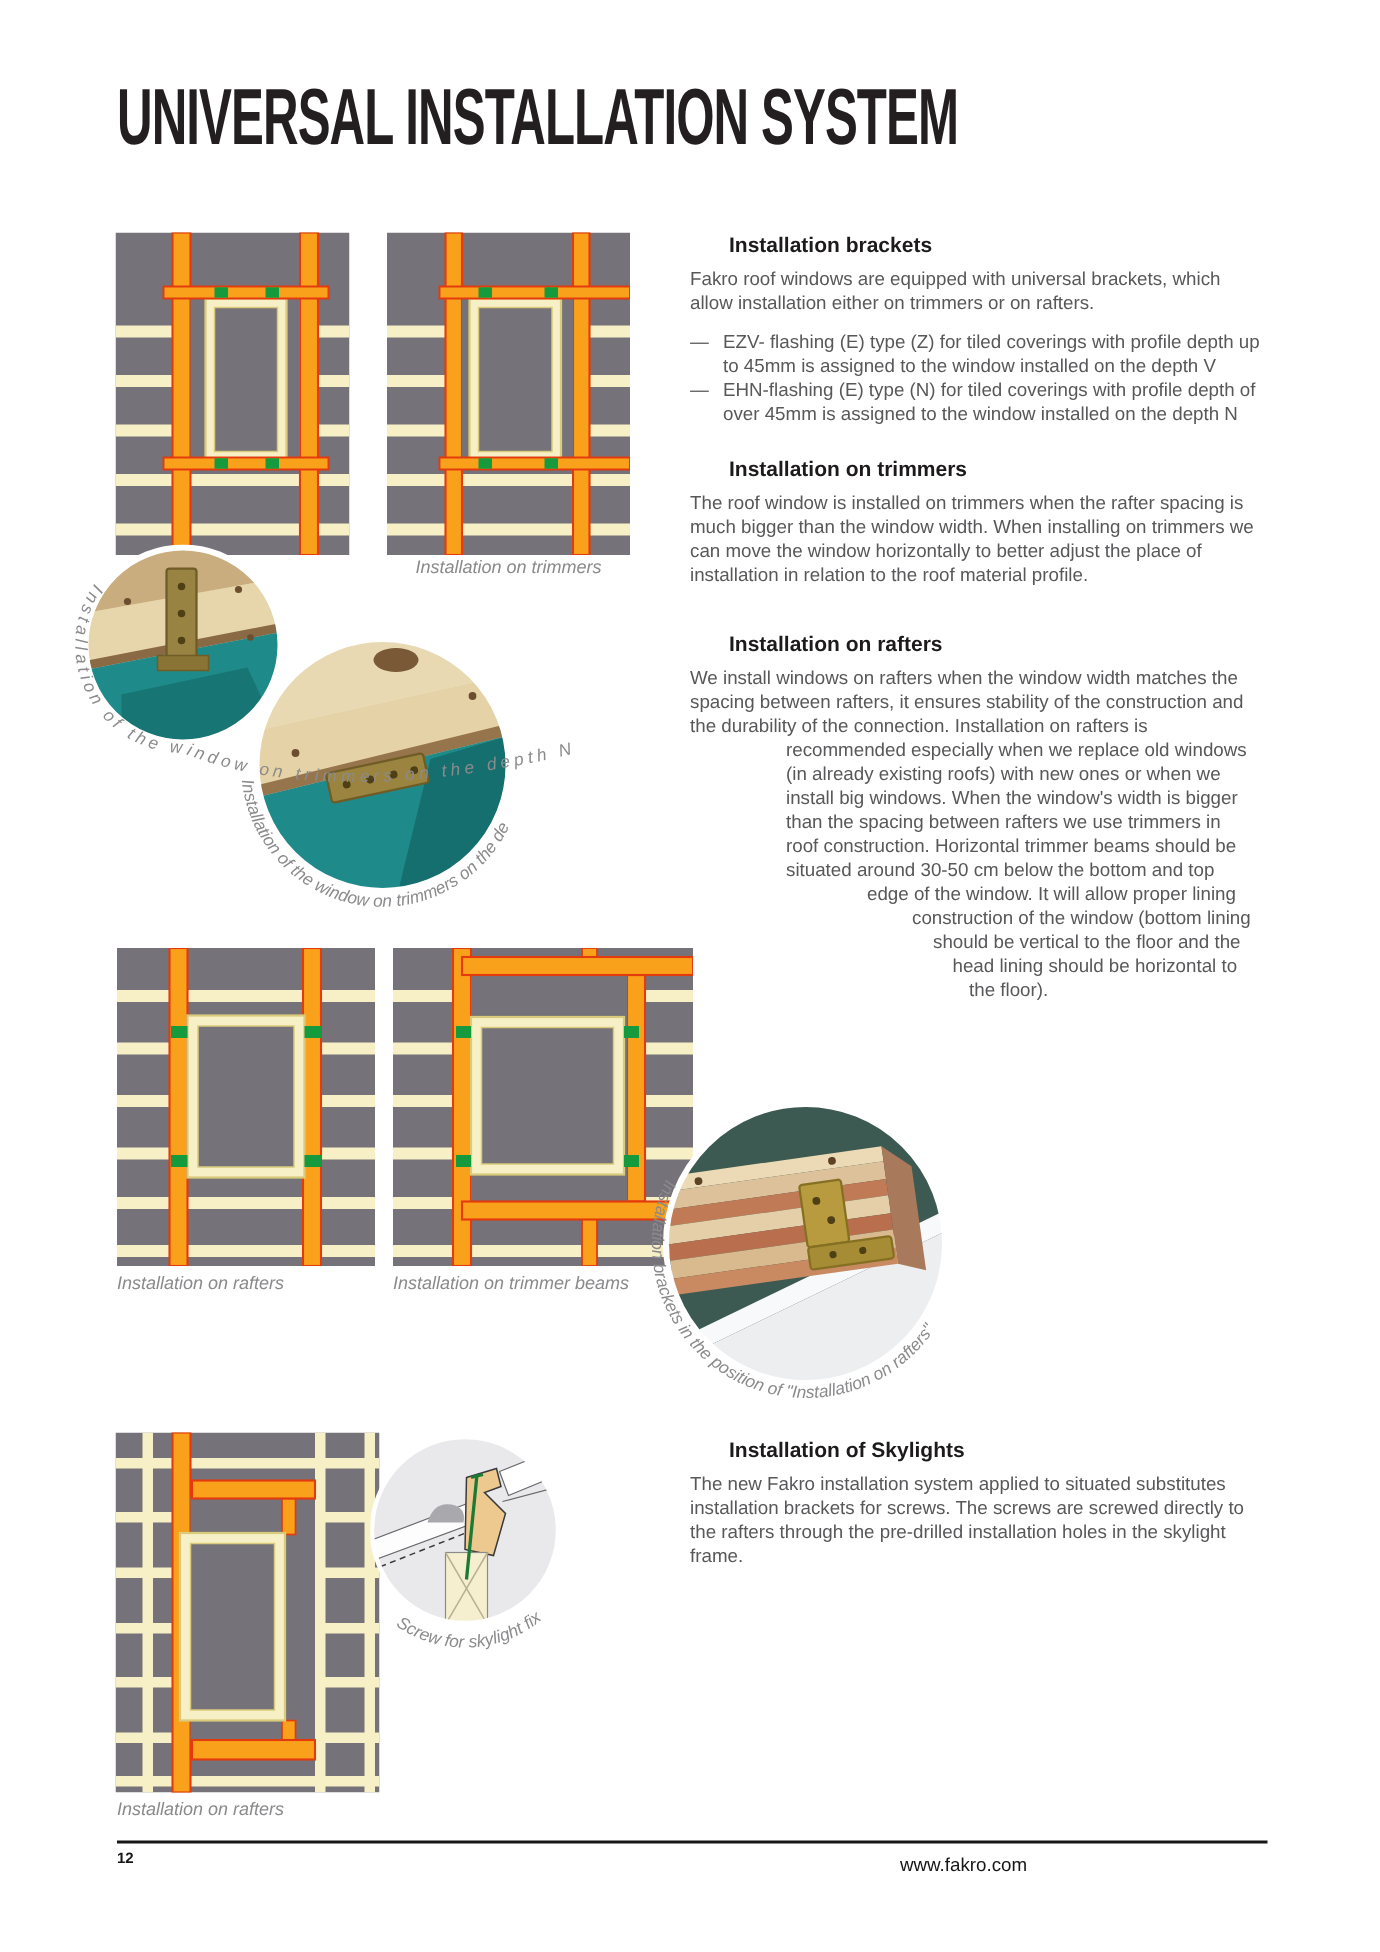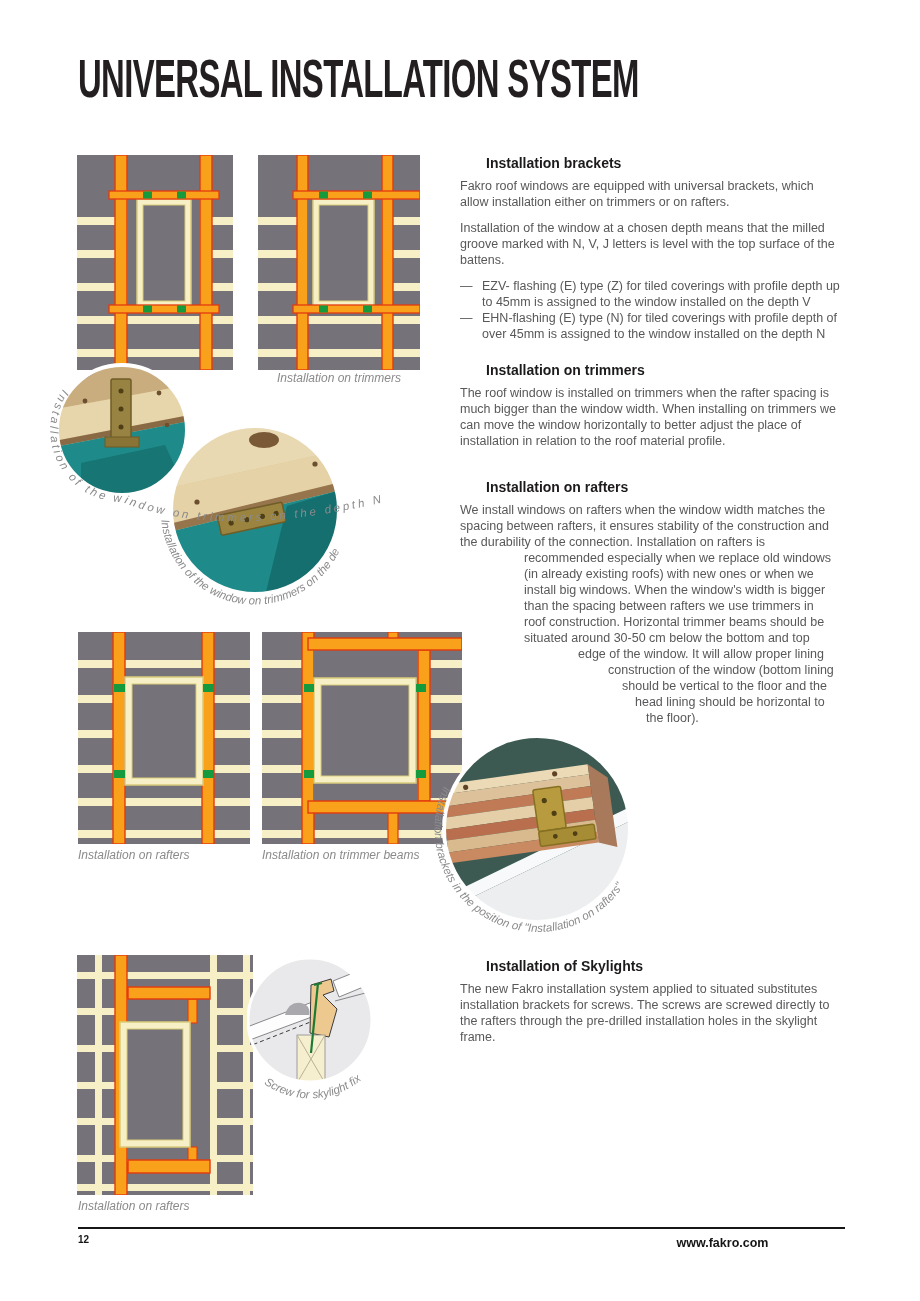--- a/index.html
+++ b/index.html
@@ -26,22 +26,22 @@
   .cap{position:absolute;font-size:12px;font-style:italic;color:#8a8a8c;}
   .cap.center{text-align:center;}
   
   .art{position:absolute;}
   .overlay{position:absolute;left:0;top:0;pointer-events:none;z-index:9;}
   .overlay text{font-family:"Liberation Sans",sans-serif;font-style:italic;
                 fill:#8b8b8d;font-size:11.5px;}
   
   .rule{position:absolute;left:78px;top:1227px;width:767px;border-top:2px solid #161616;}
   .pagenum{position:absolute;left:78px;top:1234px;font-size:10px;font-weight:bold;color:#161616;}
-  .site{position:absolute;left:600px;top:1236px;width:245px;text-align:center;
-        font-size:12.5px;font-weight:bold;color:#161616;}
+  .site{position:absolute;left:600px;top:1236px;width:245px;text-align:left;
+        font-size:12.5px;font-weight:normal;color:#161616;}
 </style>
 </head>
 <body>
 
 <div class="page">
 
   <div class="title">UNIVERSAL INSTALLATION SYSTEM</div>
 
   <svg class="art" style="left:77px;top:155px" width="156" height="215" viewBox="0 0 156 215">
     <rect x="0" y="0" width="156" height="215" fill="#757379"></rect>
@@ -296,21 +296,20 @@
       <textPath href="#p-cap3">Installation brackets in the position of "Installation on rafters"</textPath>
     </text>
     <text>
       <textPath href="#p-cap4" startOffset="6">Screw for skylight fixing</textPath>
     </text>
   </svg>
 
   <div class="col" style="top:155px">
     <h3>Installation brackets</h3>
     <p>Fakro roof windows are equipped with universal brackets, which allow installation either on trimmers or on rafters.</p>
-    <p>Installation of the window at a chosen depth means that the milled groove marked with N, V, J letters is level with the top surface of the battens.</p>
     <div class="bullet">
       <span class="dash">—</span>
       <span>EZV- flashing (E) type (Z) for tiled coverings with profile depth up to 45mm is assigned to the window installed on the depth V</span>
     </div>
     <div class="bullet">
       <span class="dash">—</span>
       <span>EHN-flashing (E) type (N) for tiled coverings with profile depth of over 45mm is assigned to the window installed on the depth N</span>
     </div>
 
     <h3 class="mt1">Installation on trimmers</h3>

